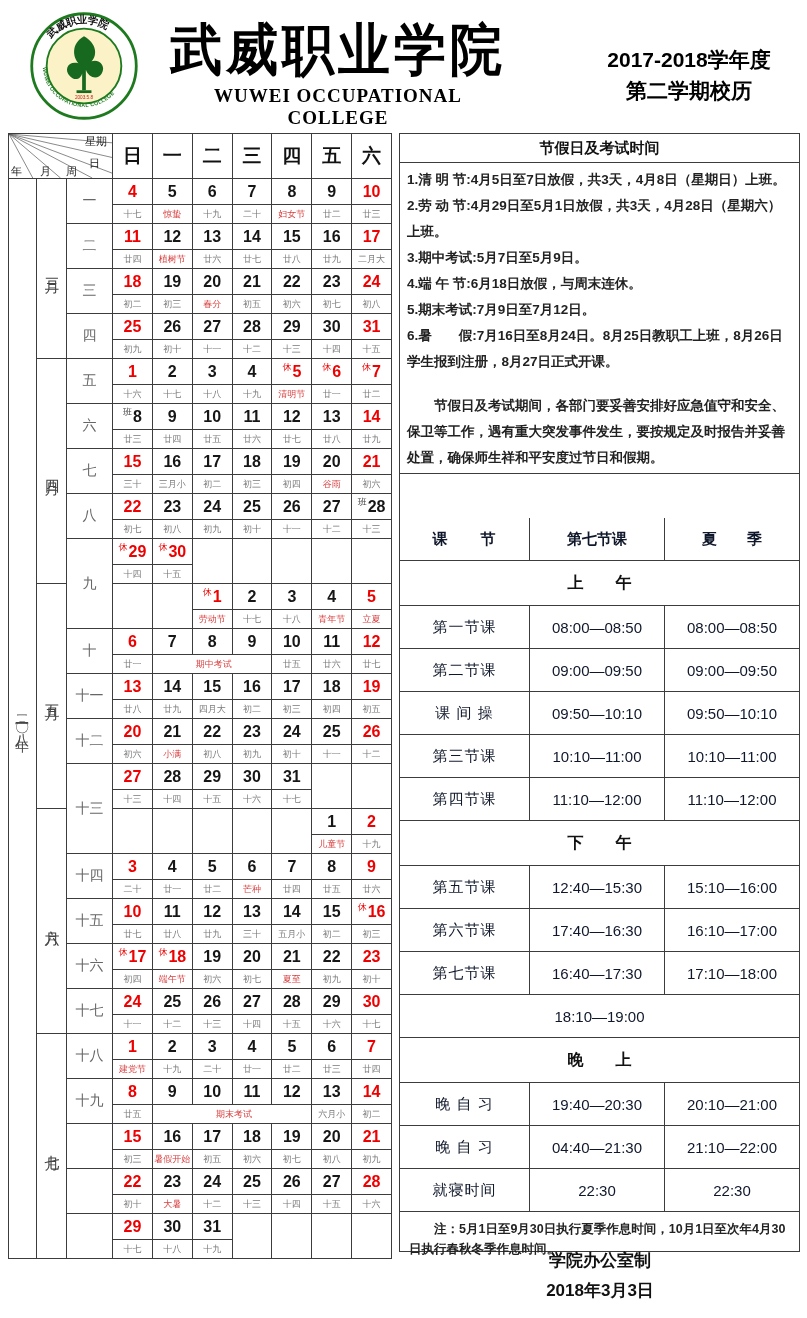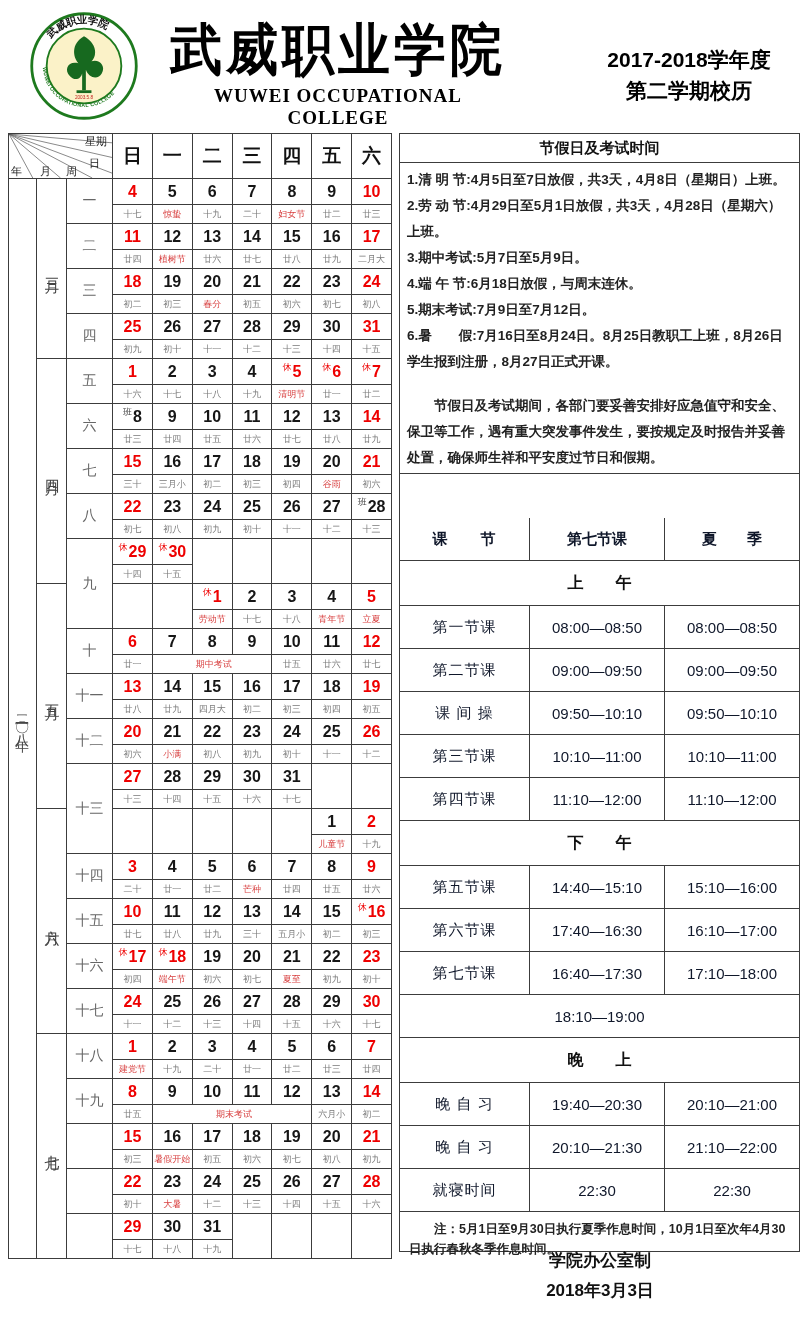--- a/index.html
+++ b/index.html
@@ -1143,21 +1143,21 @@
           <div class="sc sc3">10:10—11:00</div>
         </div>
         <div class="srow">
           <div class="sc sc1">第四节课</div>
           <div class="sc sc2">11:10—12:00</div>
           <div class="sc sc3">11:10—12:00</div>
         </div>
         <div class="sbanner">下　　午</div>
         <div class="srow">
           <div class="sc sc1">第五节课</div>
-          <div class="sc sc2">14:40—15:10</div>
+          <div class="sc sc2">12:40—15:30</div>
           <div class="sc sc3">15:10—16:00</div>
         </div>
         <div class="srow">
           <div class="sc sc1">第六节课</div>
           <div class="sc sc2">17:40—16:30</div>
           <div class="sc sc3">16:10—17:00</div>
         </div>
         <div class="srow">
           <div class="sc sc1">第七节课</div>
           <div class="sc sc2">16:40—17:30</div>
@@ -1167,21 +1167,21 @@
           <div class="sc sc3">18:10—19:00</div>
         </div>
         <div class="sbanner">晚　　上</div>
         <div class="srow">
           <div class="sc sc1">晚 自 习</div>
           <div class="sc sc2">19:40—20:30</div>
           <div class="sc sc3">20:10—21:00</div>
         </div>
         <div class="srow">
           <div class="sc sc1">晚 自 习</div>
-          <div class="sc sc2">20:10—21:30</div>
+          <div class="sc sc2">04:40—21:30</div>
           <div class="sc sc3">21:10—22:00</div>
         </div>
         <div class="srow">
           <div class="sc sc1">就寝时间</div>
           <div class="sc sc2">22:30</div>
           <div class="sc sc3">22:30</div>
         </div>
         <div class="snote">注：5月1日至9月30日执行夏季作息时间，10月1日至次年4月30日执行春秋冬季作息时间。</div>
       </div>
   </div>

